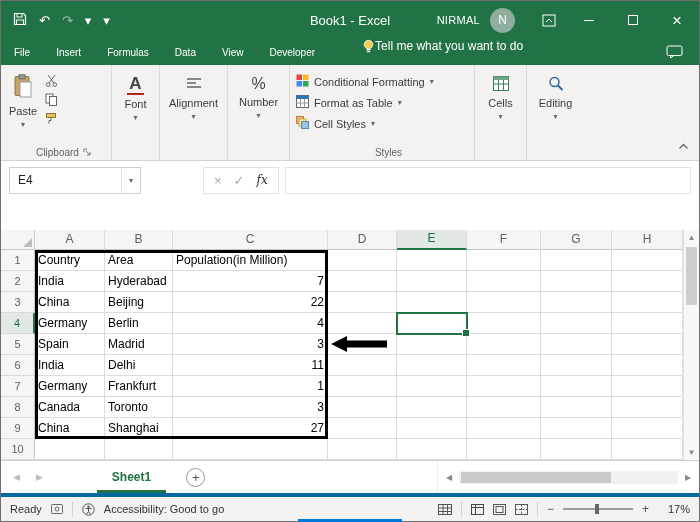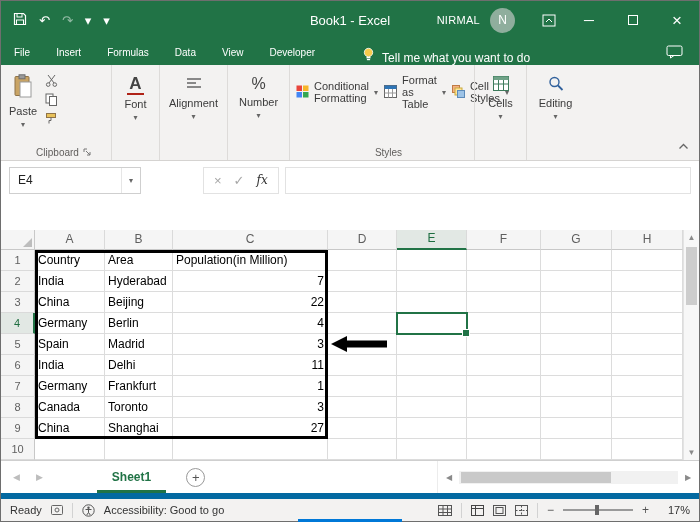--- a/index.html
+++ b/index.html
@@ -19,35 +19,35 @@
   .user-name{font-size:11px;margin-right:10px;letter-spacing:.3px}
   .avatar{width:25px;height:25px;border-radius:50%;background:#8FAE9D;color:#fff;display:flex;align-items:center;justify-content:center;font-size:12px;margin-right:16px}
   .winbtn{width:44px;height:100%;display:flex;align-items:center;justify-content:center;font-size:14px}
   .winbtn .box{width:10px;height:10px;border:1px solid #fff;display:block}
   .ribbon-opt{width:36px;height:100%;display:flex;align-items:center;justify-content:center}
 
   
   .tabbar{height:26px;background:#217346;display:flex;align-items:stretch;color:#fff;flex:0 0 auto}
   .tab{padding:0 13px;font-size:10px;display:flex;align-items:center}
   .tab.active{background:#F3F2F1;color:#217346;font-weight:bold}
-  .tellme{display:flex;align-items:flex-end;gap:7px;margin-left:34px;font-size:12px}
+  .tellme{display:flex;align-items:flex-start;margin-left:34px;font-size:12px}
   .comment-btn{margin-left:auto;margin-right:16px;display:flex;align-items:center}
 
   
   .ribbon{height:96px;background:#F3F2F1;border-bottom:1px solid #D5D3D1;display:flex;padding:0 2px;position:relative;flex:0 0 auto}
   .rg{position:relative;height:100%;padding:5px 6px 16px}
   .rg + .rg{border-left:1px solid #DDDBD9}
   .rg-label{position:absolute;bottom:2px;left:13px;right:0;text-align:center;font-size:10px;color:#605E5C;display:flex;align-items:center;justify-content:center;gap:4px}
   .bigbtn{display:flex;flex-direction:column;align-items:center;gap:3px;padding-top:4px}
   .bigbtn .lbl{font-size:11px;color:#3b3b3b}
   .chev{font-size:8px;color:#666}
   .clipboard-inner{display:flex;gap:8px}
   .smallcol{display:flex;flex-direction:column;gap:6px;padding-top:4px}
   .smallcol .sicon{display:flex;align-items:center;gap:3px}
-  .styles-rows{display:flex;flex-direction:row;gap:6px;padding-top:4px}
+  .styles-rows{display:flex;flex-direction:column;gap:6px;padding-top:4px}
   .styles-rows .srow{display:flex;align-items:center;gap:5px;font-size:11px;color:#3b3b3b}
   .collapse-ribbon{position:absolute;right:10px;bottom:7px}
 
   
   .formulabar{height:38px;background:#fff;display:flex;align-items:center;padding:5px 8px;gap:6px;flex:0 0 auto}
   .namebox{width:132px;height:27px;border:1px solid #CFCFCF;display:flex;align-items:center;background:#fff}
   .namebox .nb-text{flex:1;padding-left:8px;font-size:12px;color:#222}
   .nb-sep{width:1px;height:100%;background:#E6E6E6}
   .nb-arrow{width:18px;text-align:center;color:#666;font-size:8px}
   .fbtns{height:27px;border:1px solid #E2E2E2;display:flex;align-items:center;padding:0 10px;gap:12px;margin-left:56px;background:#fff}
@@ -83,21 +83,21 @@
   .tab-nav{display:flex;gap:16px;padding:0 12px;color:#BDBDBD;font-size:9px}
   .sheet-tab{margin-left:42px;height:100%;display:flex;align-items:center;padding:0 15px;color:#217346;font-weight:bold;font-size:12px;position:relative;background:#fff}
   .sheet-tab::after{content:"";position:absolute;left:0;right:0;bottom:0;height:3px;background:#217346}
   .add-sheet{width:19px;height:19px;border:1px solid #999;border-radius:50%;display:flex;align-items:center;justify-content:center;color:#555;font-size:13px;margin-left:20px;line-height:1}
   .hscroll{margin-left:auto;width:262px;height:100%;display:flex;align-items:center;border-left:1px solid #ECECEC;padding:0 3px}
   .hs-btn{width:16px;text-align:center;color:#8a8a8a;font-size:8px}
   .hs-track{flex:1;height:13px;background:#F1F1F1;position:relative;margin:0 2px}
   .hs-thumb{position:absolute;left:2px;top:1px;bottom:1px;width:150px;background:#C9C9C9}
 
   
-  .statusbar{height:28px;background:#F3F2F1;border-top:6px solid #0369a1;display:flex;align-items:center;font-size:11px;color:#333;padding:0 9px;gap:9px;flex:0 0 auto}
+  .statusbar{height:28px;background:#F3F2F1;border-top:4px solid #0369a1;display:flex;align-items:center;font-size:11px;color:#333;padding:0 9px;gap:9px;flex:0 0 auto}
   .sb-sep{width:1px;height:15px;background:#D2D2D2}
   .sb-right{margin-left:auto;display:flex;align-items:center;gap:9px}
   .zoom-track{width:70px;height:2px;background:#9a9a9a;position:relative}
   .zoom-thumb{position:absolute;left:32px;top:-4px;width:4px;height:10px;background:#666}
   .zoom-sign{font-size:12px;color:#555}
   .zoom-level{min-width:32px;text-align:right;color:#333}
   .sb-icon{display:flex;align-items:center}
 
   .bottom-accent{position:absolute;left:298px;bottom:0;width:104px;height:3px;background:#0078D7;z-index:20}
 </style>

